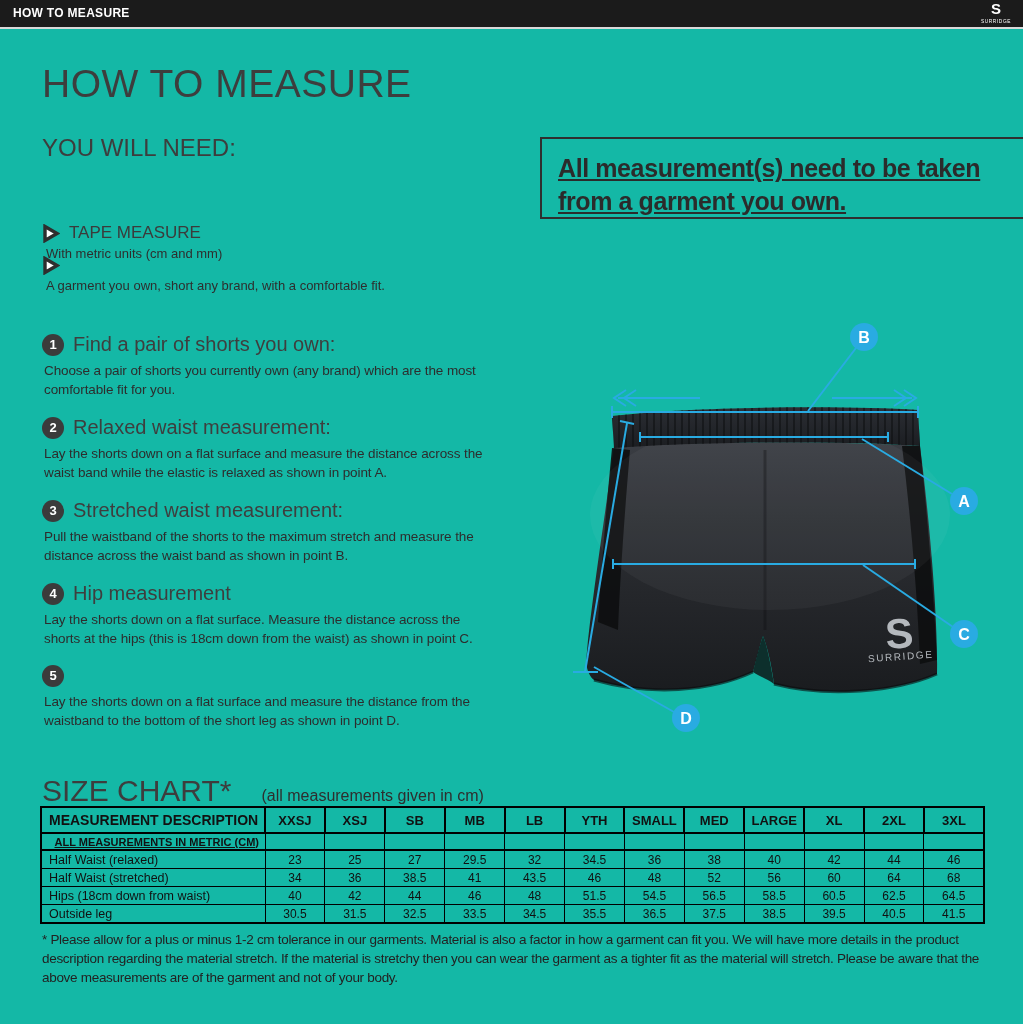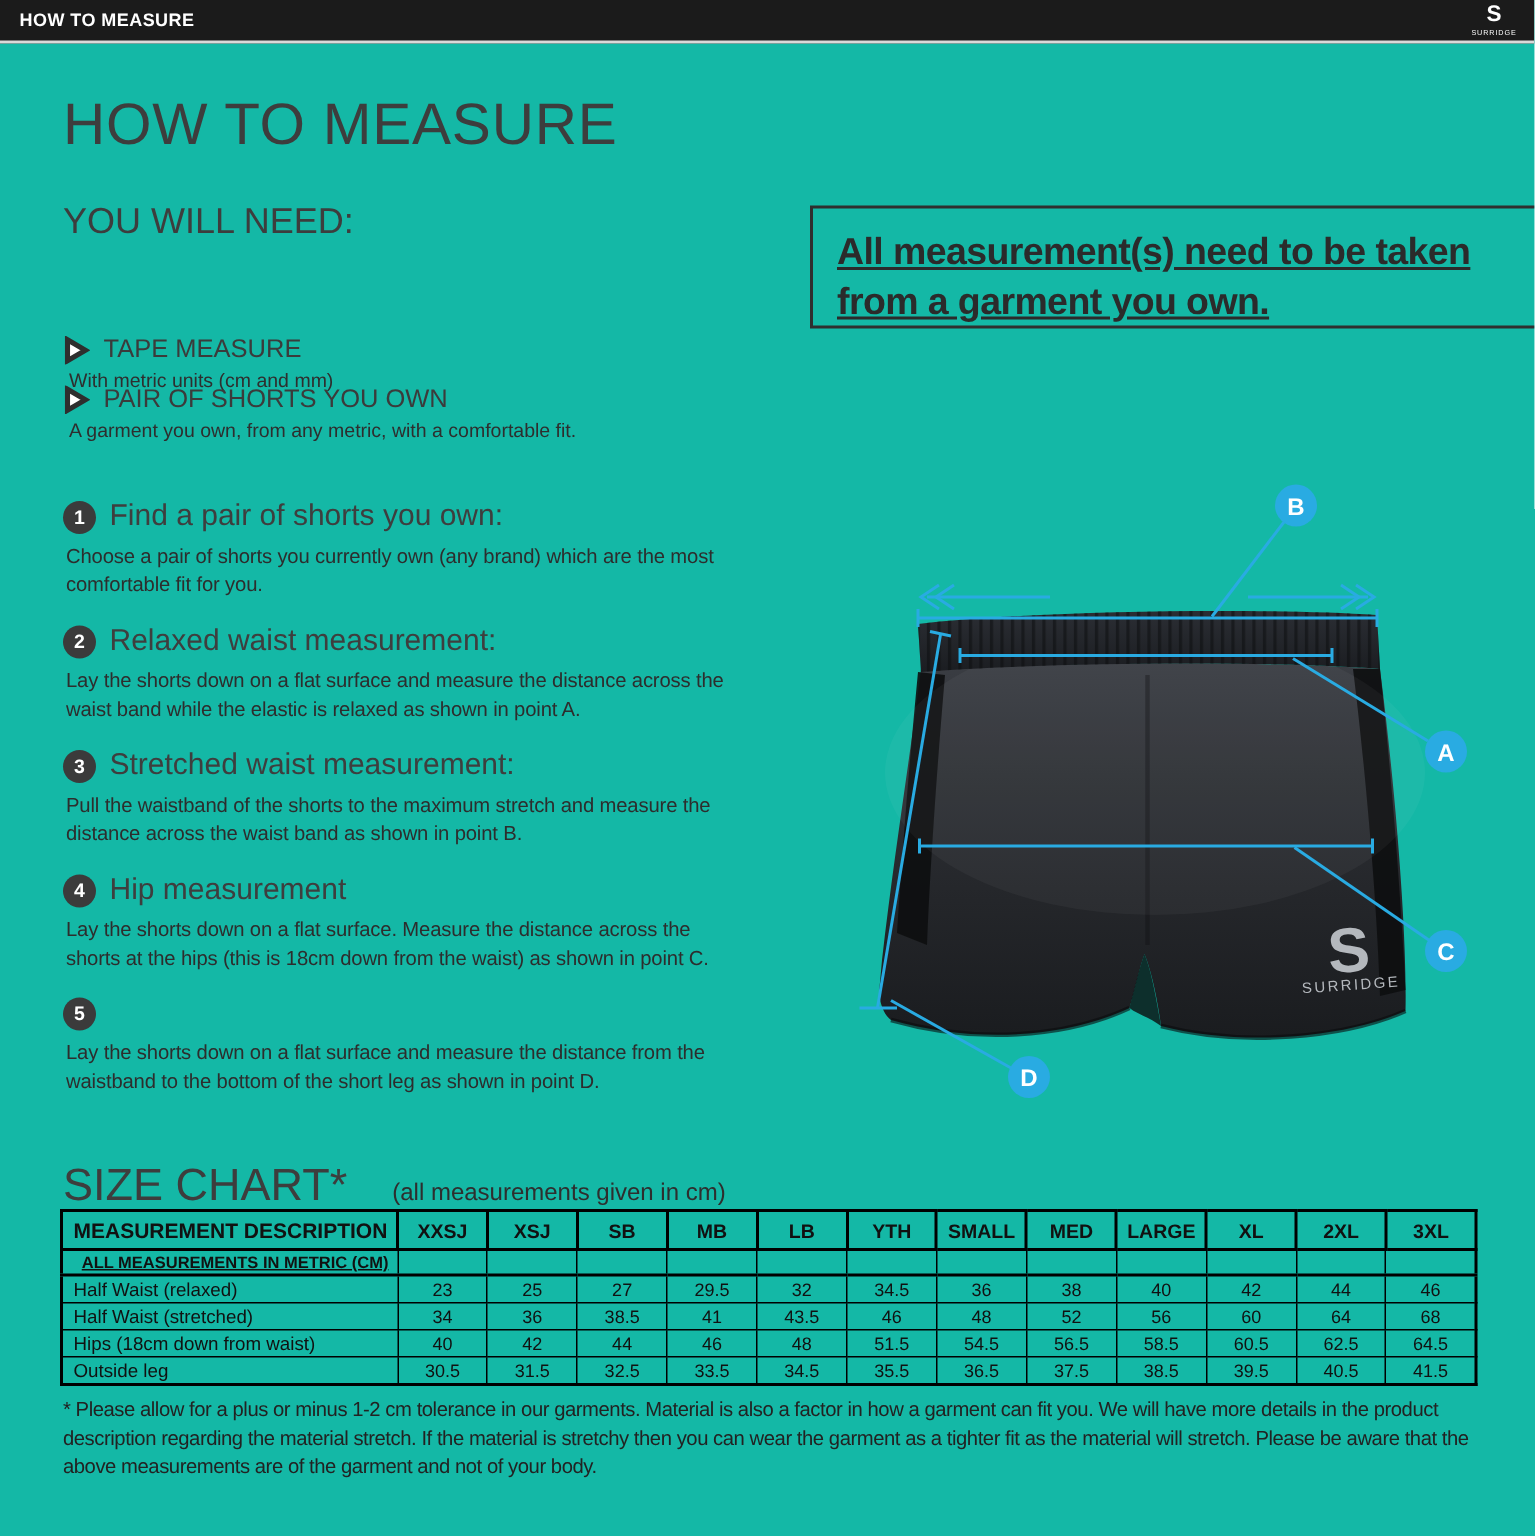--- a/index.html
+++ b/index.html
@@ -76,23 +76,22 @@
       <span class="need-label">TAPE MEASURE</span>
     </div>
     <div class="need-desc">With metric units (cm and mm)</div>
   </div>
 
   <div class="need-item" style="top:256px;">
     <div class="row">
       <svg width="18" height="19" viewBox="0 0 18 19">
         <path d="M3,2.5 L15,9.5 L3,16.5 Z" fill="#fff" stroke="#2e2e2e" stroke-width="3.4" stroke-linejoin="miter"></path>
       </svg>
-      <span class="need-label">PAIR OF SHORTS YOU OWN</span>
-    </div>
-    <div class="need-desc">A garment you own, from any metric, with a comfortable fit.</div>
+    </div>
+    <div class="need-desc">A garment you own, short any brand, with a comfortable fit.</div>
   </div>
 
   <div class="notice">All measurement(s) need to be taken from a garment you own.</div>
 
   <div class="step" style="top:333px;">
     <div class="step-head">
       <span class="step-num">1</span>
       <span class="step-title">Find a pair of shorts you own:</span>
     </div>
     <div class="step-desc">Choose a pair of shorts you currently own (any brand) which are the most comfortable fit for you.</div>

